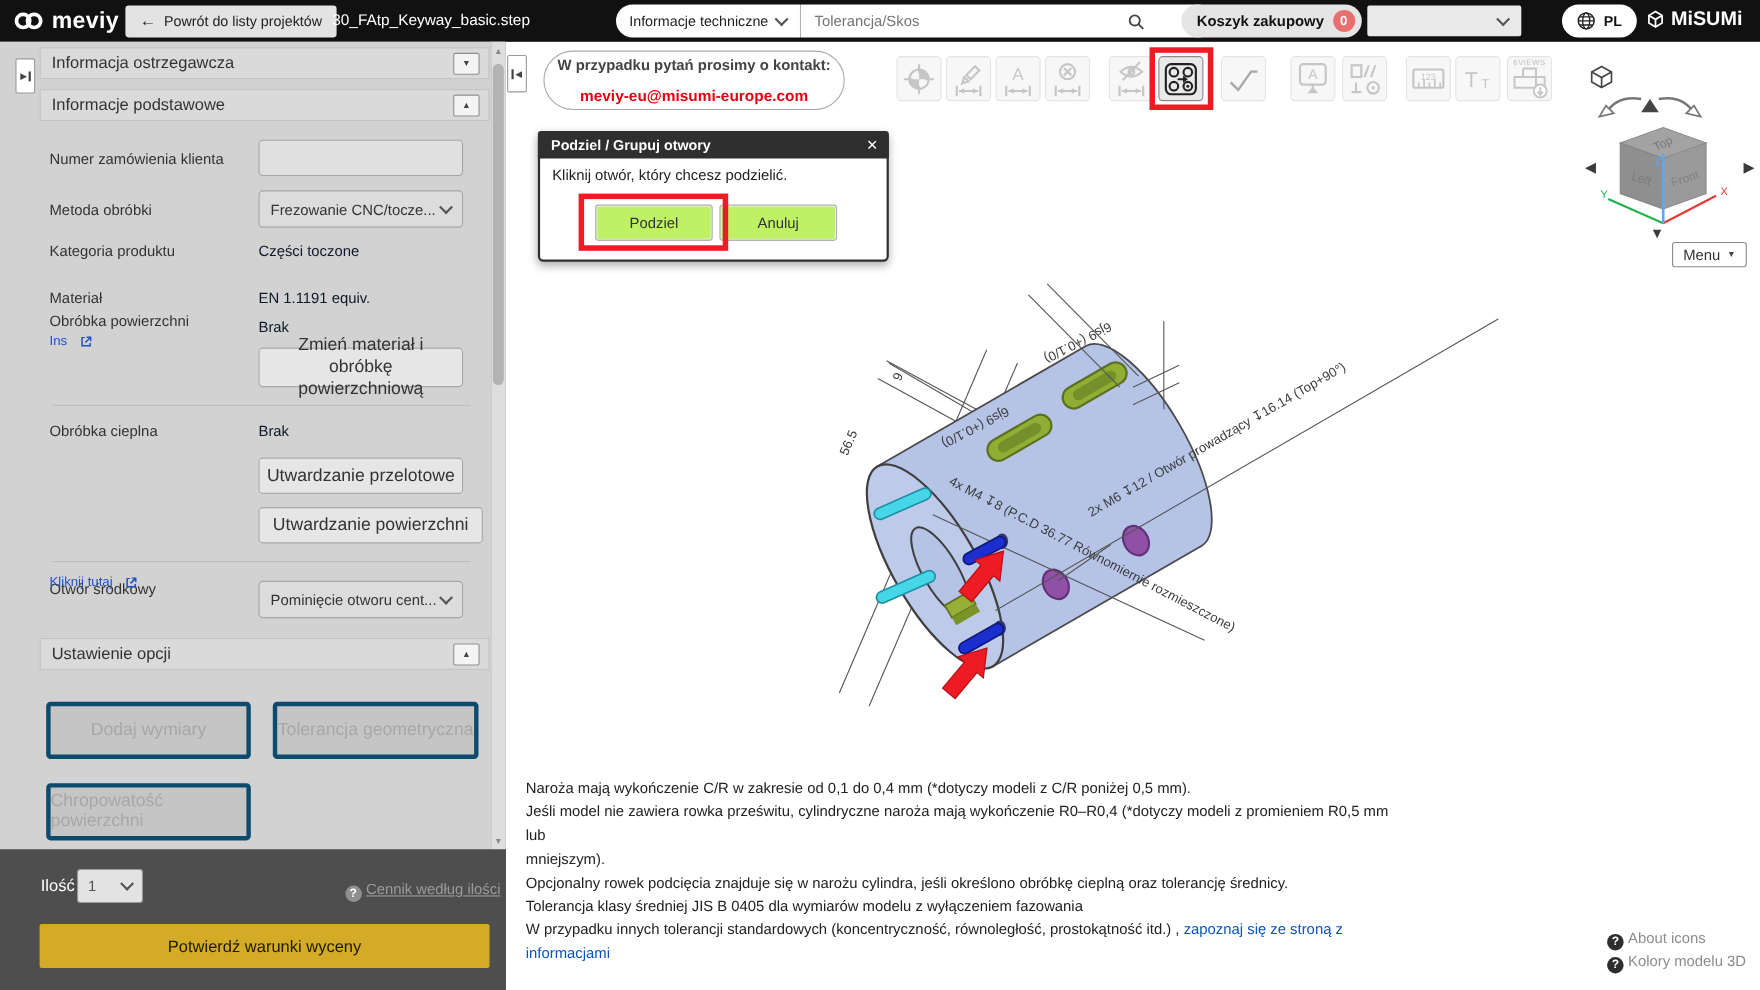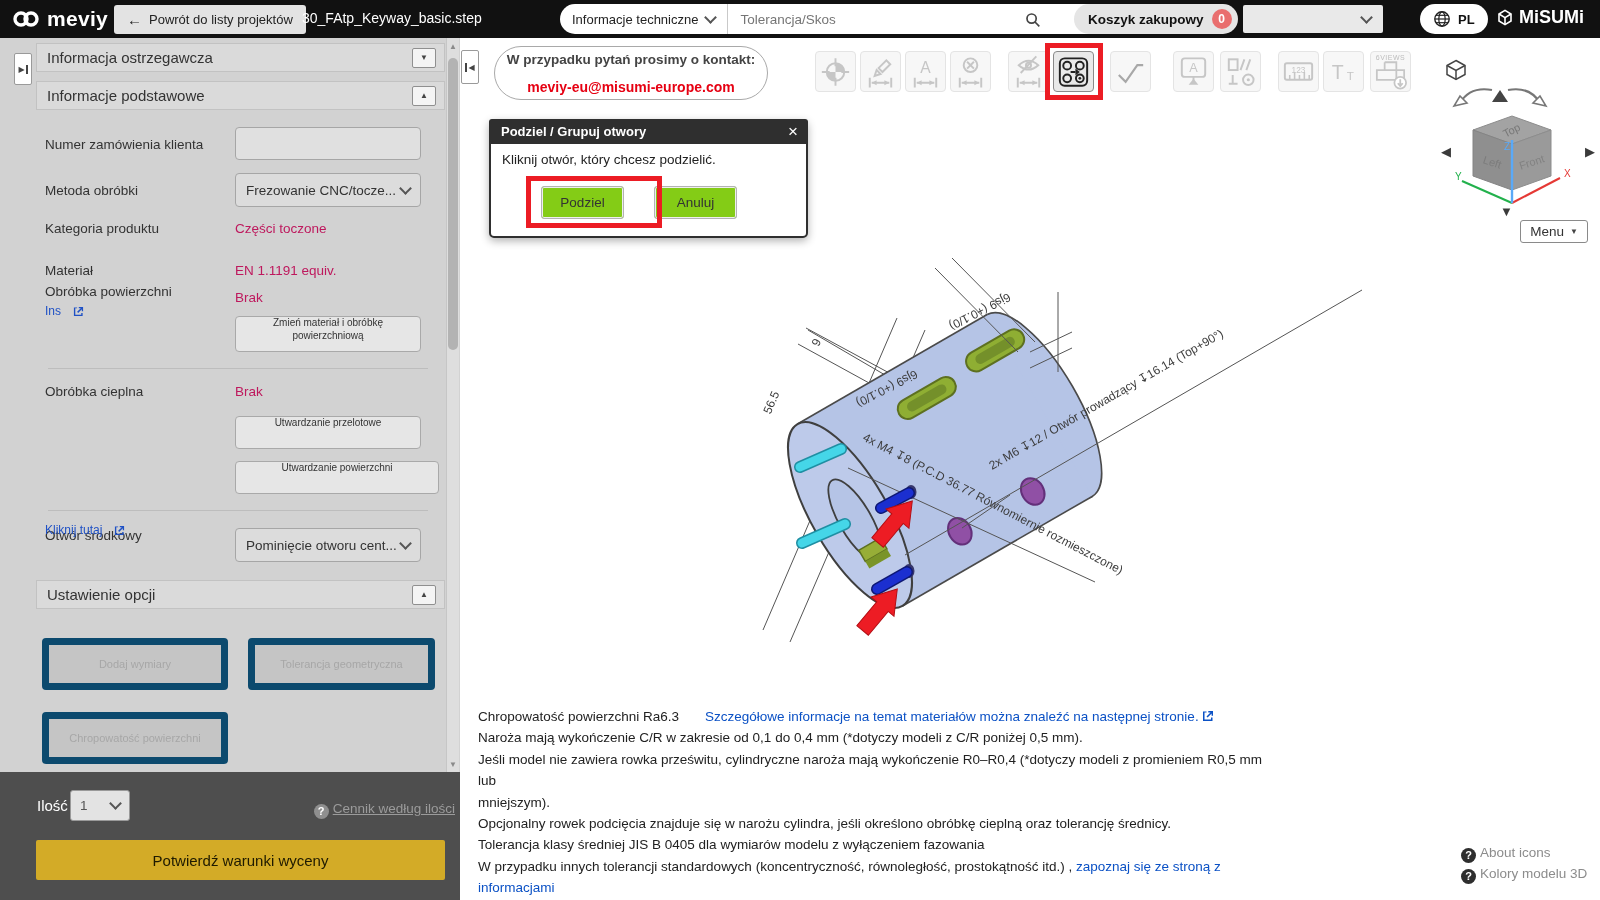--- a/index.html
+++ b/index.html
@@ -27,28 +27,28 @@
   .plpill{left:1420px;top:4px;height:30px;background:#fff;border-radius:15px;display:flex;align-items:center;gap:7px;
           padding:0 13px;font-weight:bold;font-size:13px;color:#111;cursor:pointer;}
   .brandright{left:1496px;top:7px;display:flex;align-items:center;gap:5px;color:#fff;font-weight:bold;font-size:18px;}
   
   .sidebar{left:0;top:38px;width:460px;height:734px;background:#d2d2d2;}
   .sheader{left:36px;width:409px;height:29px;background:#dadada;border:1px solid #c2c2c2;display:flex;align-items:center;
            justify-content:space-between;padding:0 8px 0 10px;font-size:15px;color:#333;}
   .toggle{width:22px;height:18px;background:#f4f4f4;border:1px solid #8f8f8f;border-radius:2px;font-size:8px;color:#444;
           display:flex;align-items:center;justify-content:center;cursor:pointer;}
   .flabel{font-size:13.5px;color:#333;}
-  .fvalue{font-size:13.5px;color:#be185d;}
+  .fvalue{font-size:13.5px;color:#0f172a;}
   .sinput{background:#e0e0e0;border:1px solid #a6a6a6;border-radius:4px;}
   .sselect{background:#dcdcdc;border:1px solid #a6a6a6;border-radius:4px;display:flex;align-items:center;
            justify-content:space-between;padding:0 10px;font-size:13.5px;color:#333;cursor:pointer;}
-  .sbtn{background:#e6e6e6;border:1px solid #a9a9a9;border-radius:4px;display:flex;justify-content:center;
-        text-align:center;font-size:10px;color:#333;cursor:pointer;line-height:1.25;}
-  .sbtn-dis{background:#c5c5c5;border:7px solid #0c4a6e;border-radius:4px;display:flex;align-items:center;justify-content:center;
-            font-size:11px;color:#a7a7a7;}
+  .sbtn{background:#e6e6e6;border:1px solid #a9a9a9;border-radius:4px;display:flex;align-items:center;justify-content:center;
+        text-align:center;font-size:16px;color:#333;cursor:pointer;line-height:1.25;}
+  .sbtn-dis{background:#c5c5c5;border:4px solid #0c4a6e;border-radius:4px;display:flex;align-items:center;justify-content:center;
+            font-size:16px;color:#a7a7a7;}
   .divider{height:1px;background:#bdbdbd;}
   .bluelink{color:#1f51c5;text-decoration:none;font-size:12px;display:inline-flex;align-items:center;gap:9px;cursor:pointer;}
   .scrolltrack{left:446px;top:38px;width:13px;height:734px;background:#dedede;border-left:1px solid #c6c6c6;}
   .scrollthumb{left:448px;top:58px;width:10px;height:292px;background:#b3b3b3;border-radius:5px;}
   .scrollarrow{left:448px;width:10px;font-size:8px;color:#8a8a8a;text-align:center;}
   .qtybar{left:0;top:772px;width:460px;height:128px;background:#4e4e4e;}
   .qtylabel{left:37px;top:797px;color:#fff;font-size:15px;}
   .qtyselect{left:70px;top:790px;width:60px;height:31px;background:#e3e3e3;border:1px solid #999;border-radius:3px;
              display:flex;align-items:center;justify-content:space-between;padding:0 9px;font-size:13.5px;color:#555;cursor:pointer;}
   .pricing{left:230px;top:801px;width:225px;text-align:right;color:#9b9b9b;font-size:13.5px;}
@@ -70,21 +70,21 @@
         align-items:center;justify-content:center;cursor:pointer;}
   .tbtn.active{background:#e9e9e9;border:1px solid #8a8a8a;}
   .redbox{border:5px solid #ec1c24;background:transparent;pointer-events:none;}
   .sixviews{position:absolute;top:2px;left:0;width:100%;text-align:center;font-size:7px;color:#bdbdbd;letter-spacing:.5px;}
   .dialog{left:489px;top:119px;width:319px;height:119px;background:#fff;border:2px solid #2f2f2f;border-radius:5px;
           box-shadow:0 3px 8px rgba(0,0,0,.3);}
   .dlghead{left:489px;top:119px;width:319px;height:25px;background:#2f2f2f;border-radius:3px 3px 0 0;color:#fff;
            display:flex;align-items:center;justify-content:space-between;padding:0 10px 0 12px;font-size:13px;font-weight:bold;gap:24px;}
   .dlgclose{color:#fff;font-size:17px;font-weight:normal;cursor:pointer;line-height:1;}
   .dlgmsg{left:502px;top:152px;font-size:13.5px;color:#222;}
-  .dlgbtn{top:186px;width:83px;height:33px;background:#84cc16;border:1px solid #b3b3b3;border-radius:3px;display:flex;
+  .dlgbtn{top:186px;width:107px;height:33px;background:#bef264;border:1px solid #b3b3b3;border-radius:3px;display:flex;
           align-items:center;justify-content:center;font-size:13.5px;color:#333;cursor:pointer;box-shadow:inset 0 0 0 1px #eee;}
   .navarrow{color:#3a3a3a;font-size:13px;cursor:pointer;}
   .menubtn{left:1520px;top:220px;width:68px;height:23px;background:#fff;border:1px solid #8a8a8a;border-radius:3px;
            display:flex;align-items:center;justify-content:center;gap:6px;font-size:13.5px;color:#333;cursor:pointer;}
   .menubtn .c{font-size:8px;color:#444;}
   .notes{left:478px;top:706px;width:800px;font-size:13.5px;color:#222;line-height:21.4px;}
   .notes .lnk{color:#0b51c5;cursor:pointer;}
   .extic{display:inline-block;vertical-align:-1px;margin-left:3px;}
   .footlink{color:#8c8c8c;font-size:13.5px;}
 </style>
@@ -475,26 +475,20 @@
       <line x1="877" y1="589" x2="907" y2="572" stroke="#1b2fd0" stroke-width="9" stroke-linecap="round"></line>
     </g>
 
     <g fill="#ed1c24" stroke="#b30e14" stroke-width="1">
       <path d="M0,-30 L15,-7 L7.5,-7 L7.5,24 L-7.5,24 L-7.5,-7 L-15,-7 Z" transform="translate(893,524) rotate(40)"></path>
       <path d="M0,-30 L15,-7 L7.5,-7 L7.5,24 L-7.5,24 L-7.5,-7 L-15,-7 Z" transform="translate(878,612) rotate(40)"></path>
     </g>
   </svg>
 
   <div class="a notes">
-    <div>
-      <span>Chropowatość powierzchni Ra6.3</span>
-      <span class="lnk" style="margin-left:22px;">Szczegółowe informacje na temat materiałów można znaleźć na następnej stronie.</span><svg class="extic" width="12" height="12" viewBox="0 0 12 12">
-          <path d="M4.5 1.5H1v9.5h9.5V7.5H9V9.5H2.5v-7H4.5z M6.3 1h4.7v4.7H9.6V3.5L5.6 7.5 4.5 6.4l4-4H6.3z" fill="#0b51c5"></path>
-        </svg>
-    </div>
     <div>Naroża mają wykończenie C/R w zakresie od 0,1 do 0,4 mm (*dotyczy modeli z C/R poniżej 0,5 mm).</div>
     <div>Jeśli model nie zawiera rowka prześwitu, cylindryczne naroża mają wykończenie R0–R0,4 (*dotyczy modeli z promieniem R0,5 mm lub</div>
     <div>mniejszym).</div>
     <div>Opcjonalny rowek podcięcia znajduje się w narożu cylindra, jeśli określono obróbkę cieplną oraz tolerancję średnicy.</div>
     <div>Tolerancja klasy średniej JIS B 0405 dla wymiarów modelu z wyłączeniem fazowania</div>
     <div>
       <span>W przypadku innych tolerancji standardowych (koncentryczność, równoległość, prostokątność itd.) , </span><span class="lnk">zapoznaj się ze stroną z informacjami</span>
     </div>
     <div>
       

